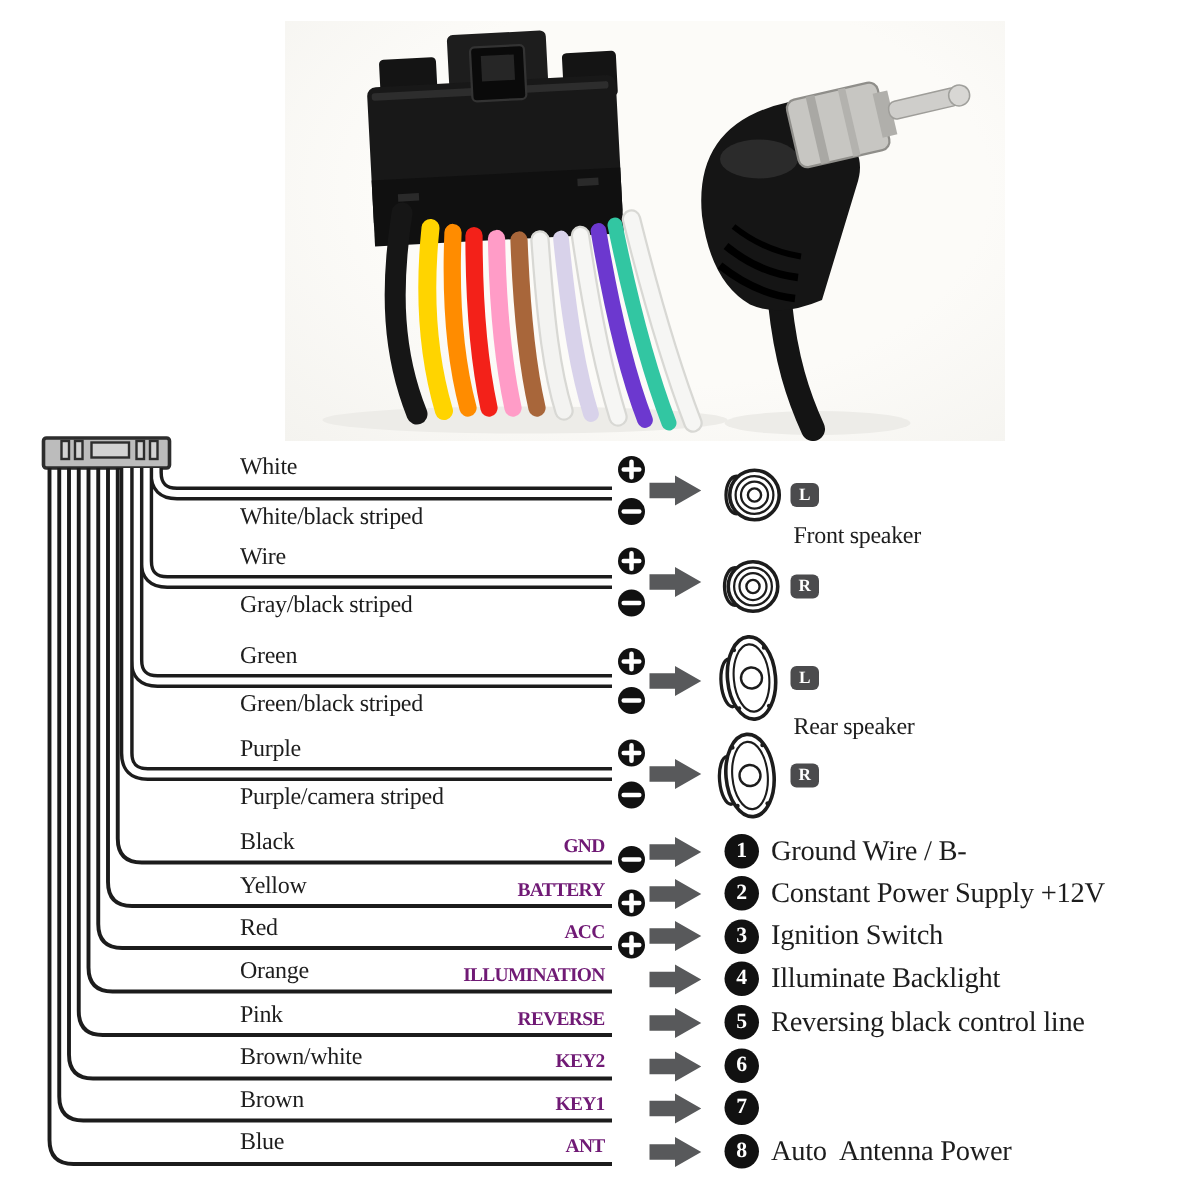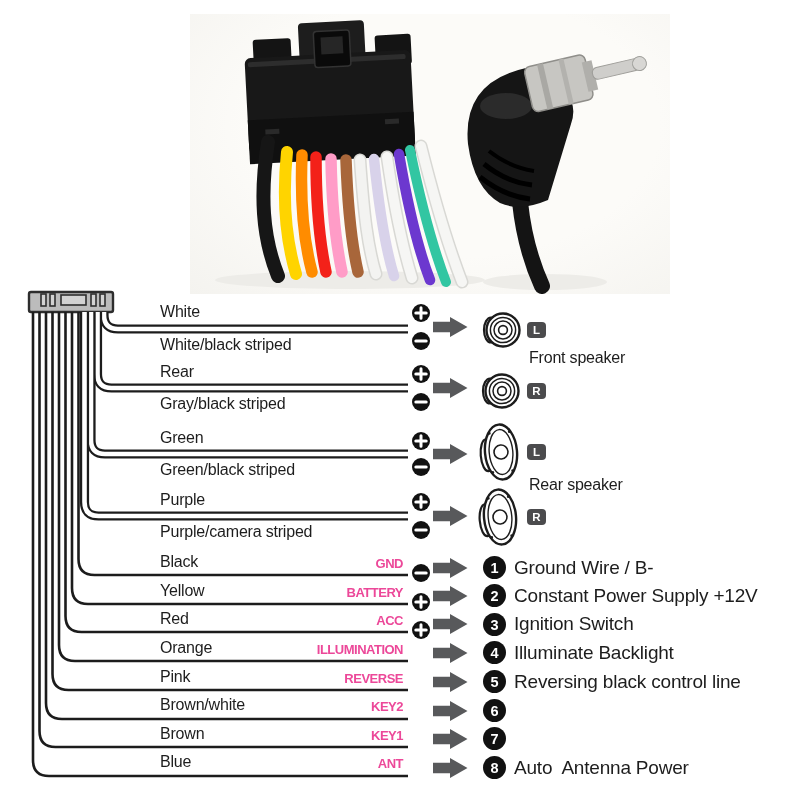--- a/index.html
+++ b/index.html
@@ -1,23 +1,23 @@
 <!DOCTYPE html>
 <html><head>
 <meta charset="utf-8">
 <style>
   html,body{margin:0;padding:0;background:#ffffff;}
   .stage{position:relative;width:800px;height:800px;background:#ffffff;
-         font-family:Liberation Sans, sans-serif;overflow:hidden;}
+         font-family:Liberation Serif, serif;overflow:hidden;}
   .photo{position:absolute;left:190px;top:14px;width:480px;height:280px;
          background:radial-gradient(ellipse at 55% 40%, #fcfbf8 55%, #f4f3ef 100%);}
   .diagram{position:absolute;left:0;top:0;}
   .lbl{position:absolute;font-size:16px;color:#1d1d1d;letter-spacing:-0.2px;white-space:pre;}
   .term{position:absolute;left:260px;width:143px;text-align:right;font-size:13px;
-        font-weight:bold;color:#ec4899;letter-spacing:-0.5px;}
+        font-weight:bold;color:#701a75;letter-spacing:-0.5px;}
   .desc{position:absolute;font-size:19px;color:#1d1d1d;line-height:20px;
         letter-spacing:-0.2px;white-space:pre;}
   .grp{position:absolute;font-size:16px;color:#1d1d1d;letter-spacing:-0.2px;}
   .num{position:absolute;width:23px;height:23px;border-radius:50%;background:#111;
        color:#fff;font-size:14.5px;font-weight:bold;display:flex;align-items:center;
        justify-content:center;}
   .badge{position:absolute;width:19px;height:16px;border-radius:4px;background:#4b4b4d;
          color:#fff;font-size:11.5px;font-weight:bold;display:flex;align-items:center;
          justify-content:center;}
   .wire{fill:none;stroke:#1c1c1c;stroke-width:2.6;}
@@ -217,21 +217,21 @@
       <circle class="spkl" r="7" stroke-width="1.6"></circle>
       <circle cx="-10" cy="-19.5" r="1.4" fill="#1c1c1c"></circle>
         <circle cx="10" cy="-19.5" r="1.4" fill="#1c1c1c"></circle>
       <circle cx="-10" cy="19.5" r="1.4" fill="#1c1c1c"></circle>
         <circle cx="10" cy="19.5" r="1.4" fill="#1c1c1c"></circle>
     </g>
   </svg>
 
   <span class="lbl" style="left:160px;top:303px">White</span>
   <span class="lbl" style="left:160px;top:336px">White/black striped</span>
-  <span class="lbl" style="left:160px;top:363px">Rear</span>
+  <span class="lbl" style="left:160px;top:363px">Wire</span>
   <span class="lbl" style="left:160px;top:395px">Gray/black striped</span>
   <span class="lbl" style="left:160px;top:429px">Green</span>
   <span class="lbl" style="left:160px;top:461px">Green/black striped</span>
   <span class="lbl" style="left:160px;top:491px">Purple</span>
   <span class="lbl" style="left:160px;top:523px">Purple/camera striped</span>
 
   <div class="badge" style="left:527px;top:322px">L</div>
   <div class="badge" style="left:527px;top:383px">R</div>
   <div class="badge" style="left:527px;top:444px">L</div>
   <div class="badge" style="left:527px;top:509px">R</div>

